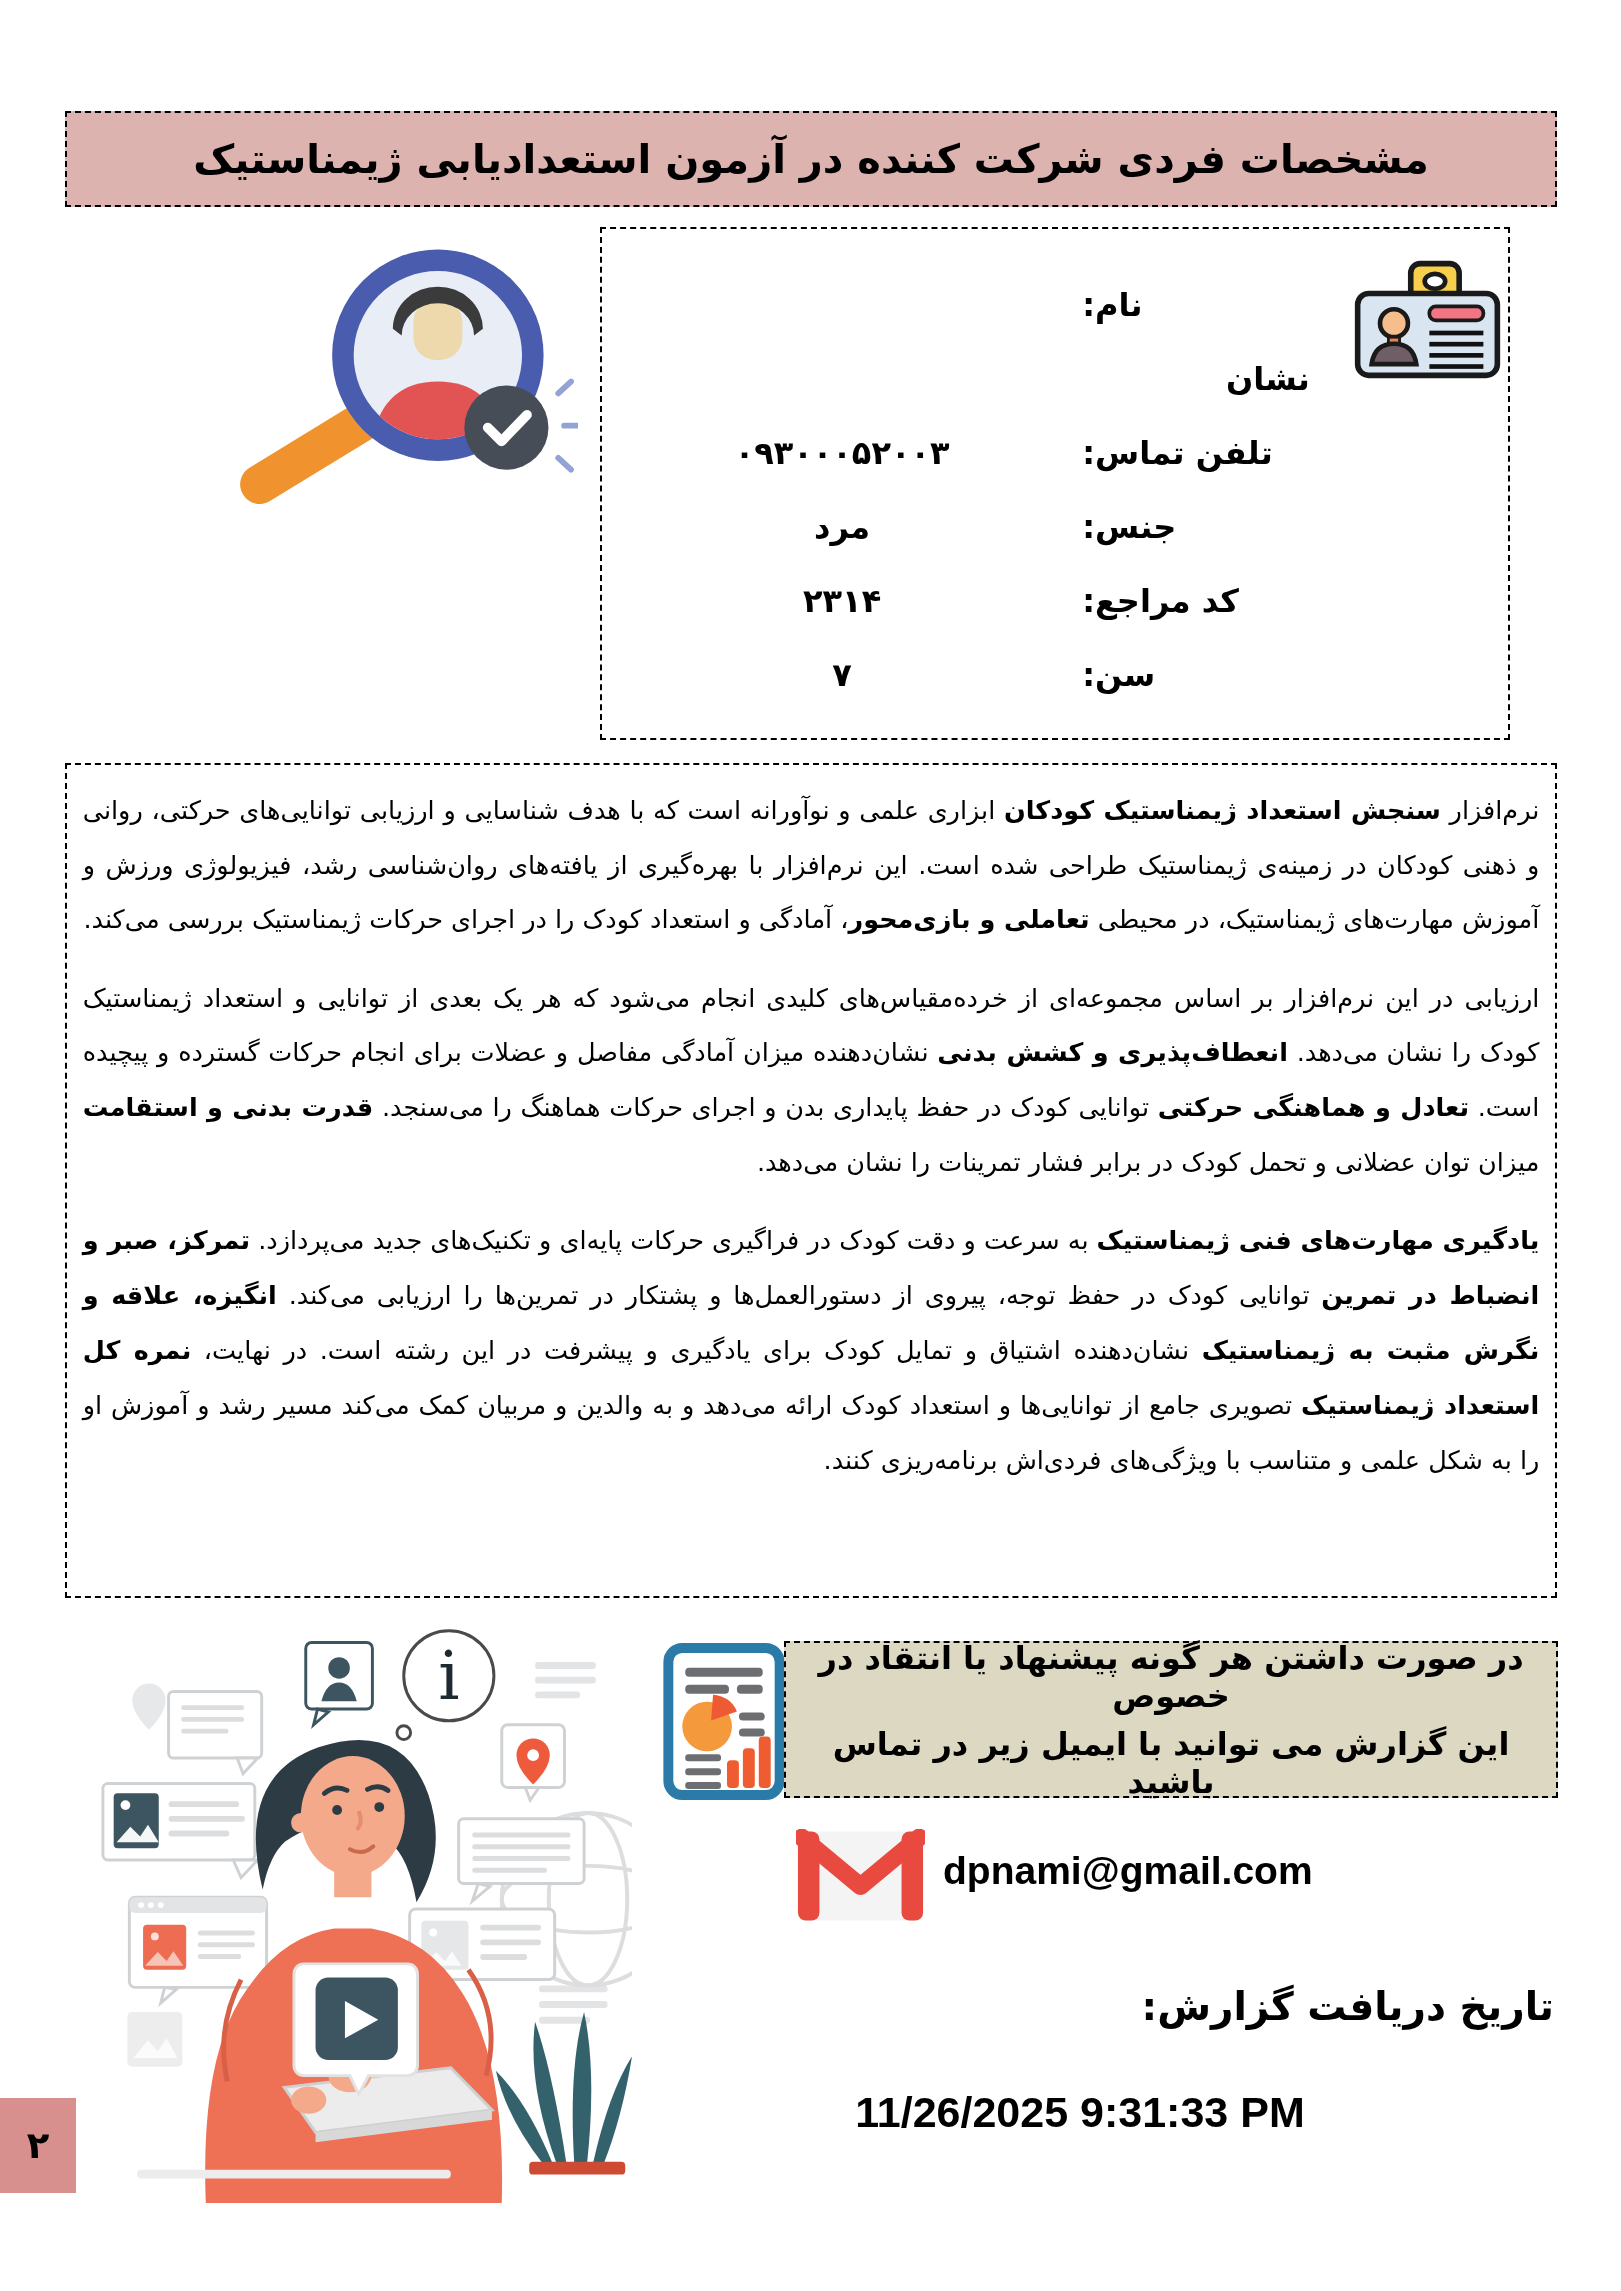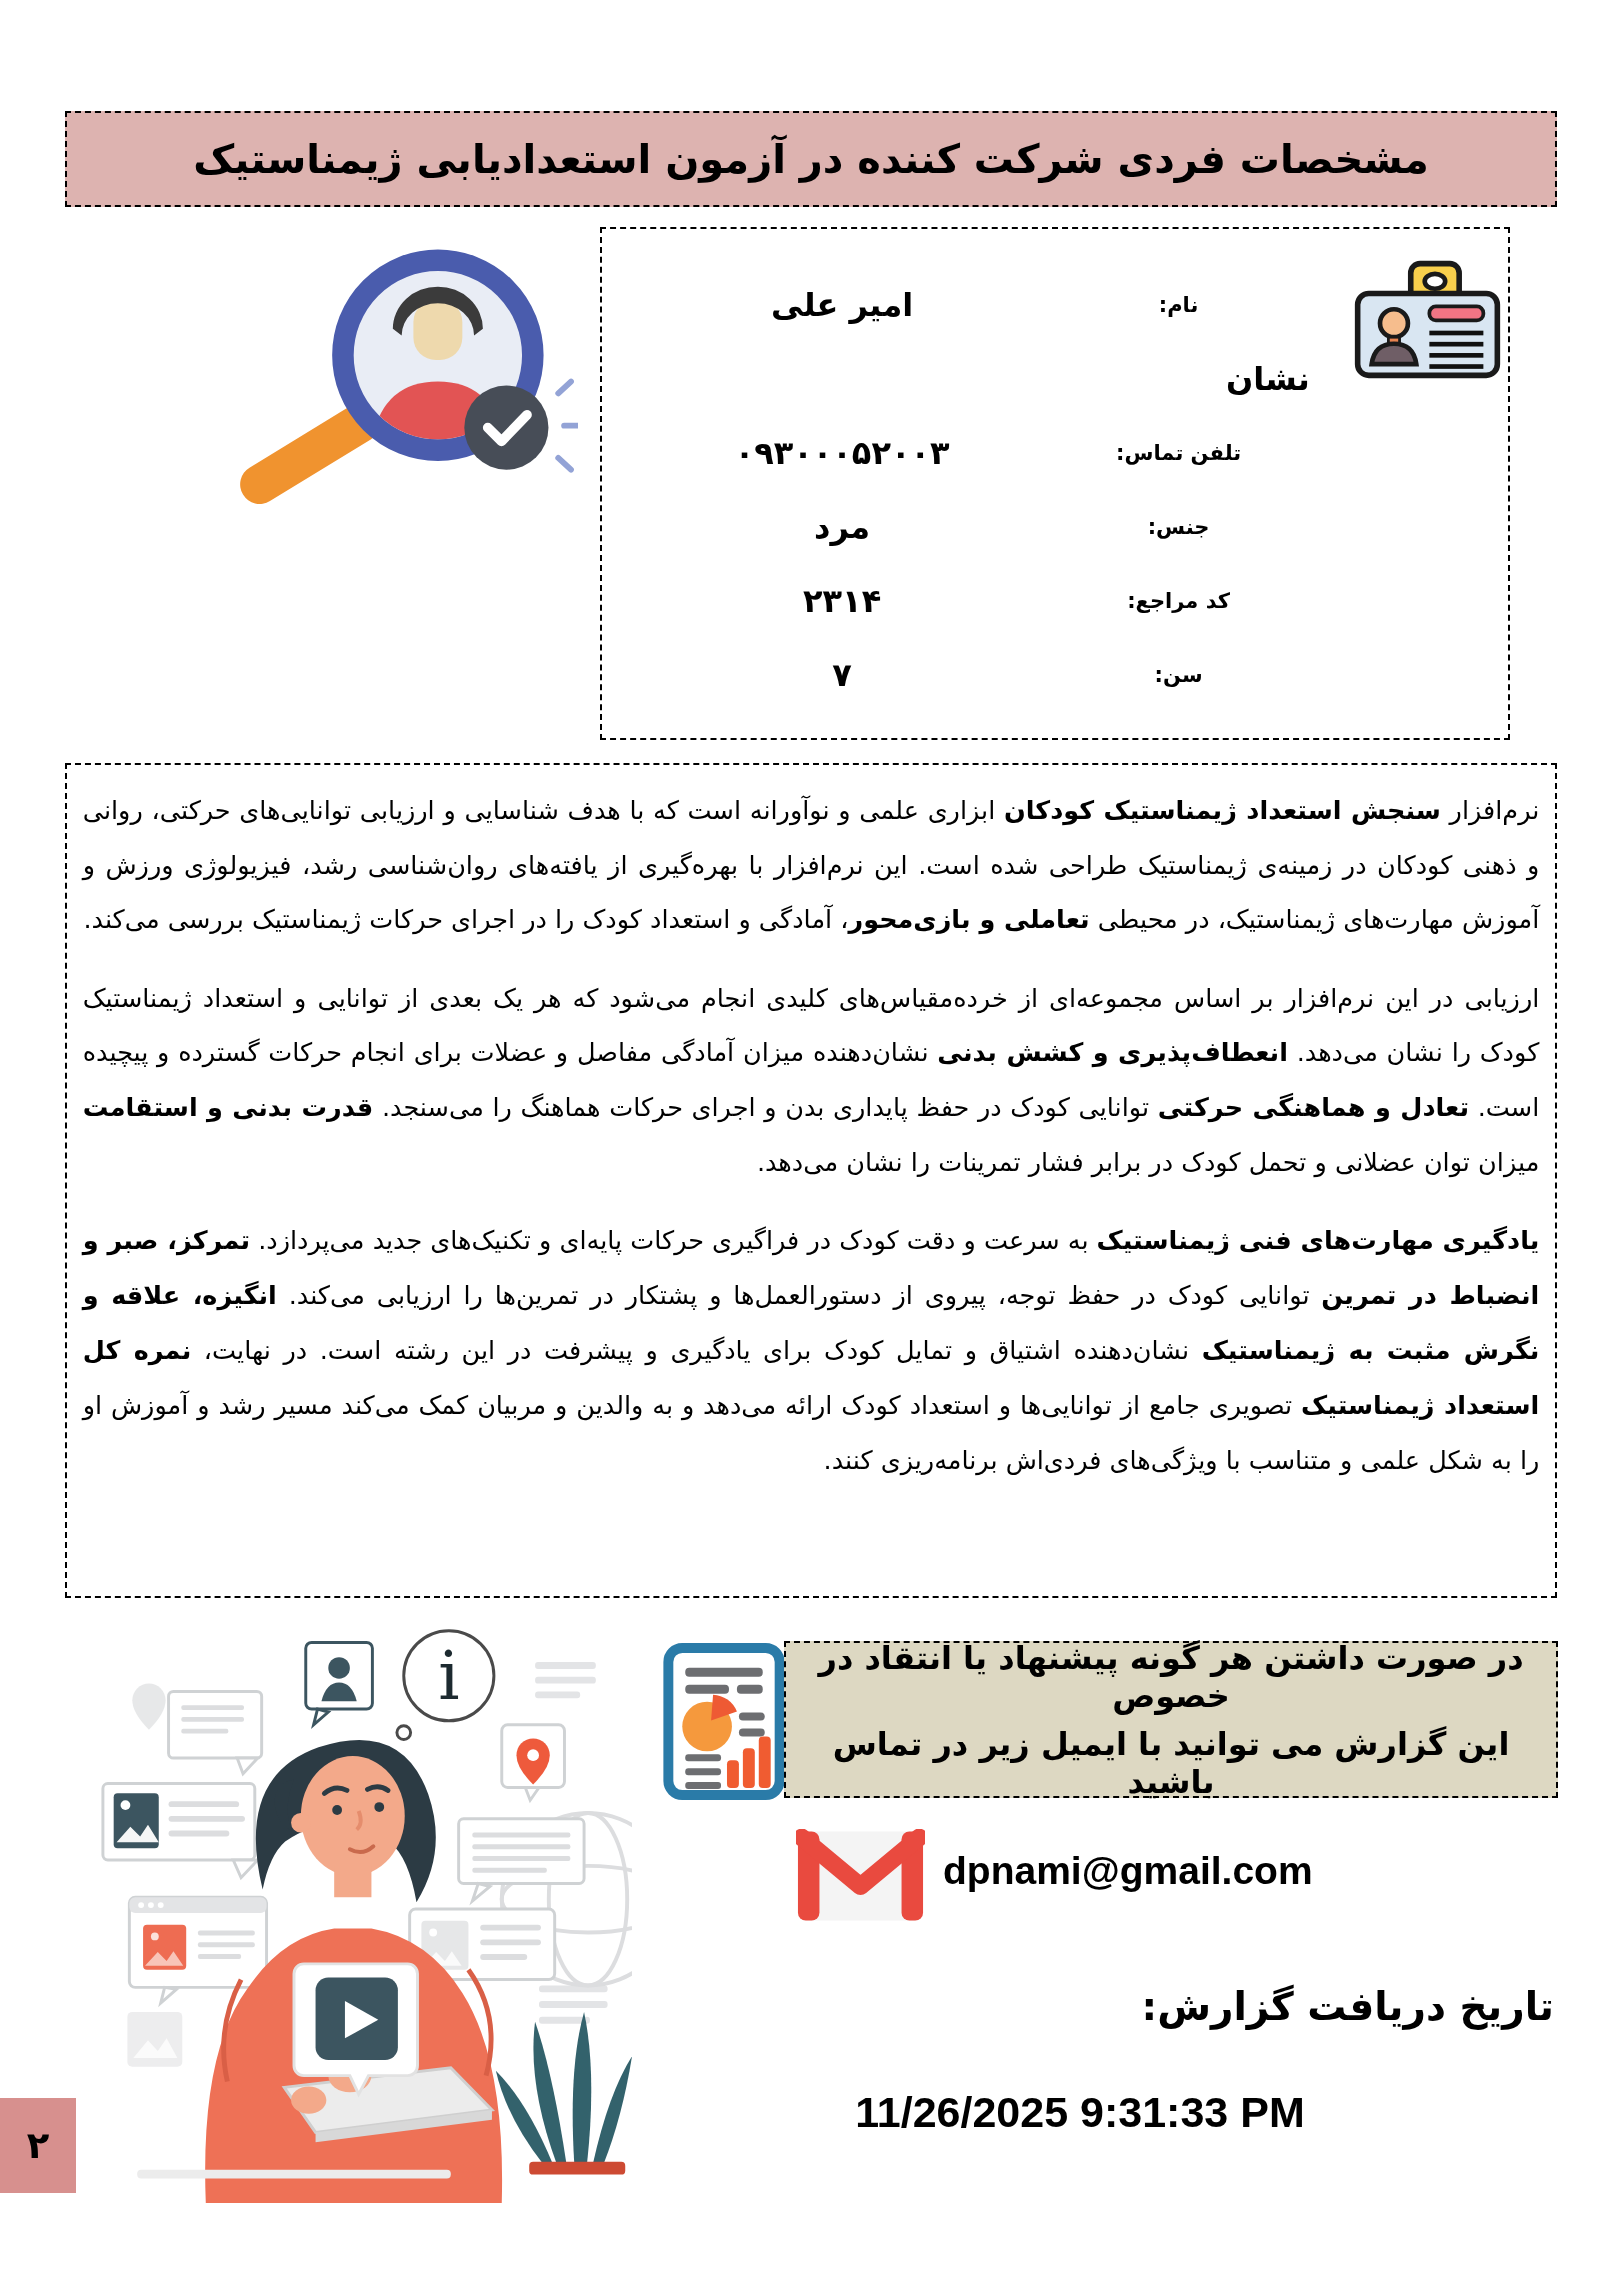--- a/index.html
+++ b/index.html
@@ -7,22 +7,22 @@
         font-family:"DejaVu Sans",sans-serif;direction:rtl;color:#000;}
   .dashed{border:2px dashed #000;}
   
   .title-bar{position:absolute;left:65px;top:111px;width:1492px;height:96px;background:#ddb3b0;
              box-sizing:border-box;display:flex;align-items:center;justify-content:center;
              font-weight:bold;font-size:40px;}
   
   .info-box{position:absolute;left:600px;top:227px;width:910px;height:513px;background:#fff;
             box-sizing:border-box;padding-top:39px;}
   .info-row{display:flex;height:74px;align-items:center;}
-  .info-label{width:47%;box-sizing:border-box;padding-right:233px;text-align:center;
-              font-weight:bold;font-size:21px;white-space:nowrap;}
+  .info-label{width:47%;box-sizing:border-box;padding-right:233px;text-align:left;
+              font-weight:bold;font-size:32px;white-space:nowrap;}
   .info-value{width:53%;text-align:center;font-weight:bold;font-size:32px;}
   .idcard{position:absolute;top:29px;right:5.9px;width:149px;height:123px;}
   .magnifier{position:absolute;left:147px;top:225px;width:431px;height:323px;}
   
   .text-box{position:absolute;left:65px;top:763px;width:1492px;height:835px;background:#fff;
             box-sizing:border-box;padding:5.9px 15.7px;overflow:hidden;}
   .text-box p{margin:11.8px 0 23.5px;font-size:25.5px;line-height:2.15;text-align:justify;}
   .text-box p b{font-weight:bold;margin-top:41px;}
   
   .illustration{position:absolute;left:54px;top:1615px;width:578px;height:588px;}
@@ -82,21 +82,20 @@
         <path d="M20,114 q3,-22 24,-22 q21,0 24,22 z" fill="#6f5e66" stroke="#1a1a1a" stroke-width="5"></path>
         <rect x="82" y="52" width="58" height="15" rx="7" fill="#f27584" stroke="#1a1a1a" stroke-width="4"></rect>
         <rect x="82" y="78" width="58" height="5" fill="#111"></rect>
         <rect x="82" y="90" width="58" height="5" fill="#111"></rect>
         <rect x="82" y="102" width="58" height="5" fill="#111"></rect>
         <rect x="82" y="114" width="58" height="5" fill="#111"></rect>
       </svg>
     </div>
     <div class="info-row">
       <div class="info-label">نام:</div>
-      <div class="info-value">امیر علی</div>
     </div>
     <div class="info-row">
       <div class="info-value">نشان</div>
     </div>
     <div class="info-row">
       <div class="info-label">تلفن تماس:</div>
       <div class="info-value">۰۹۳۰۰۰۵۲۰۰۳</div>
     </div>
     <div class="info-row">
       <div class="info-label">جنس:</div>

